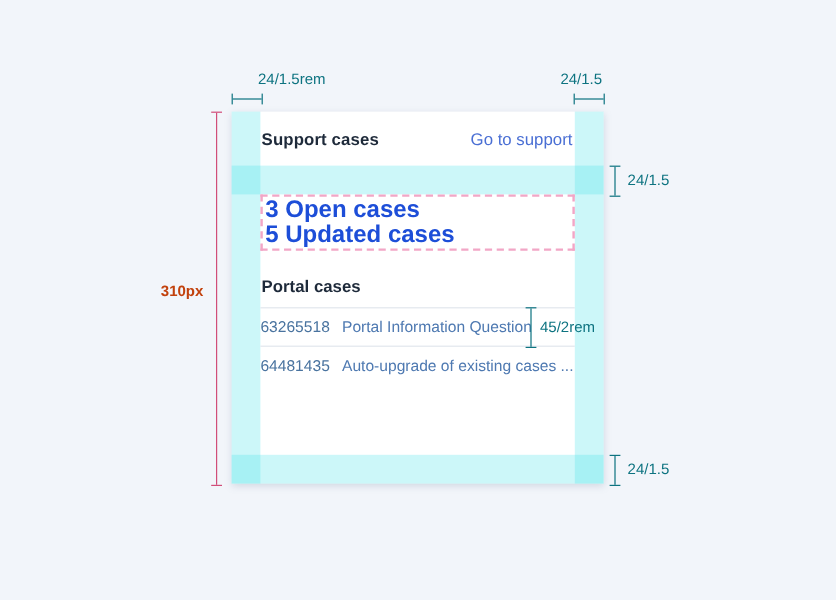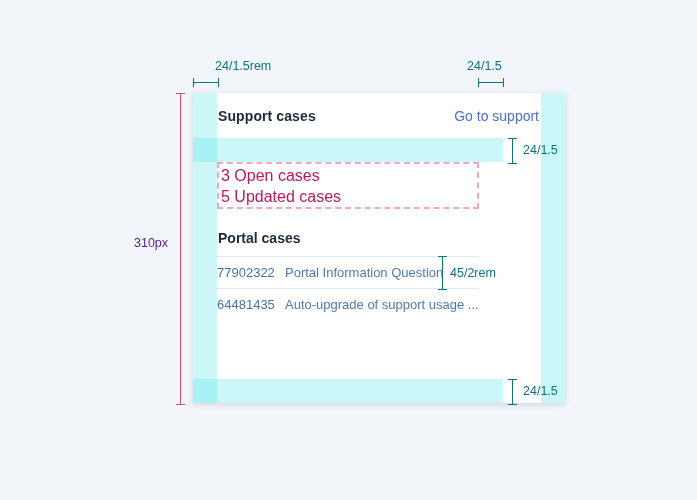--- a/index.html
+++ b/index.html
@@ -12,21 +12,21 @@
     width: 697px;
     height: 500px;
     background: #f2f5fa;
     overflow: hidden;
   }
 
   
   .card {
     position: absolute;
     left: 193px; top: 93px;
-    width: 372px; height: 310px;
+    width: 310px; height: 310px;
     background: #ffffff;
     box-shadow: 0 2px 6px rgba(110, 130, 160, 0.25);
   }
   .card-header {
     position: absolute;
     left: 25px; right: 26px; top: 0; height: 45px;
     display: flex; align-items: center; justify-content: space-between;
     z-index: 2;
   }
   .card-title {
@@ -53,21 +53,21 @@
     position: absolute;
     left: 24px; top: 69px;
     width: 262px; height: 47px;
     box-sizing: border-box;
     border: 2px dashed #f2a6c6;
     padding: 1px 0 0 2px;
     z-index: 2;
   }
   .quick-link {
     display: block;
-    font-size: 16px; font-weight: 400; color: #be185d;
+    font-size: 20px; font-weight: 700; color: #1d4ed8;
     line-height: 21px;
     text-decoration: none; cursor: pointer;
     white-space: nowrap;
   }
 
   .section-title {
     position: absolute;
     left: 25px; top: 137px;
     font-size: 14px; font-weight: 700; color: #1e2a3a;
     z-index: 2;
@@ -91,21 +91,21 @@
 
   
   .ann-label {
     position: absolute;
     font-size: 12.5px;
     color: #0d7380;
     line-height: 15px;
     white-space: nowrap;
     z-index: 5;
   }
-  .ann-label.rose { color: #4c1d95; }
+  .ann-label.rose { color: #c2410c; font-weight: bold; }
 
   
   .h-bracket {
     position: absolute;
     height: 9px;
     border-left: 1.5px solid #0d7380;
     border-right: 1.5px solid #0d7380;
     z-index: 5;
   }
   .h-bracket::before {
@@ -154,27 +154,27 @@
     <div class="quick-links">
   <a class="quick-link">3 Open cases</a>
 
   <a class="quick-link">5 Updated cases</a>
 </div>
 
     <div class="section-title">Portal cases</div>
 
     <div class="cases-table">
   <div class="case-row">
-    <span class="case-id">77902322</span>
+    <span class="case-id">63265518</span>
     <span class="case-name">Portal Information Question</span>
   </div>
 
   <div class="case-row">
     <span class="case-id">64481435</span>
-    <span class="case-name">Auto-upgrade of support usage ...</span>
+    <span class="case-name">Auto-upgrade of existing cases ...</span>
   </div>
 
 </div>
   </div>
 
   <div class="ann-label" style="left:175px; top:59px;margin-left:40px;">24/1.5rem</div>
   <div class="h-bracket" style="left:193px; top:78px; width:24px;"></div>
 
   <div class="ann-label" style="left:467px; top:59px;">24/1.5</div>
   <div class="h-bracket" style="left:478px; top:78px; width:24px;"></div>

